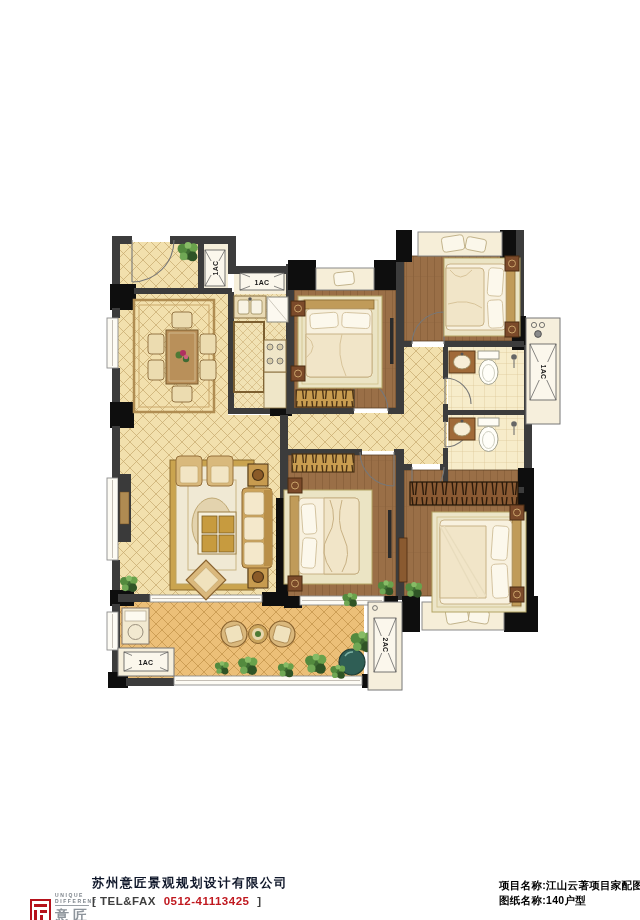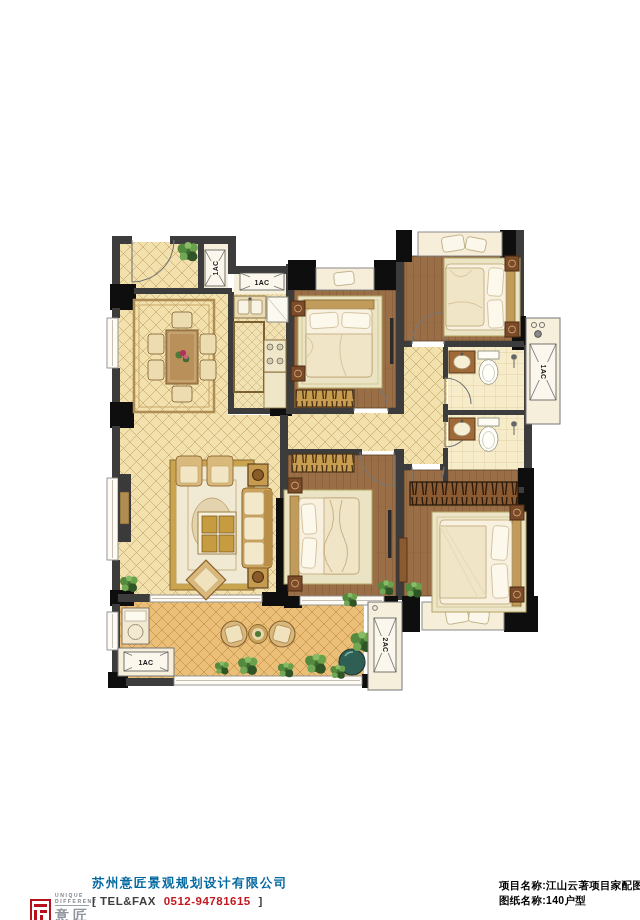--- a/index.html
+++ b/index.html
@@ -14,21 +14,21 @@
   .logo-mark i{position:absolute;background:#b5121b;}
   .logo-mark .b1{left:2px;top:3px;width:13px;height:3px;}
   .logo-mark .b2{left:2px;top:9px;width:3px;height:12px;}
   .logo-mark .b3{left:8px;top:9px;width:7px;height:3px;}
   .logo-mark .b4{left:8px;top:14px;width:3px;height:7px;}
   .logo-type{position:absolute;left:25px;top:2px;width:40px;}
   .logo-en{font-size:5px;font-weight:bold;color:#7c838a;letter-spacing:1.6px;line-height:6px;white-space:nowrap;}
   .logo-rule{height:1px;background:#9aa0a6;margin:1px 0 1px 0;width:34px;}
   .logo-brand{font-size:14px;font-weight:bold;color:#8e959c;letter-spacing:4px;line-height:16px;}
   .company{position:absolute;left:92px;top:5px;color:#3a3a3a;}
-  .company-name{font-size:12.5px;font-weight:bold;letter-spacing:1.5px;color:#0369a1;}
+  .company-name{font-size:12.5px;font-weight:bold;letter-spacing:1.5px;color:#0f172a;}
   .company-tel{margin-top:3px;font-size:11.5px;font-weight:bold;color:#3f3f3f;letter-spacing:.5px;}
   .company-tel .num{color:#c0181f;margin:0 4px;}
   .titleblock{position:absolute;left:487px;top:8px;color:#000;}
   .titleblock div{font-size:10.5px;font-weight:bold;letter-spacing:.3px;line-height:15px;white-space:nowrap;margin-left:12px;}
 </style>
 </head>
 <body>
 
 <div class="page">
 
@@ -430,21 +430,21 @@
       <div class="logo-en">DIFFERENT</div>
       <div class="logo-rule"></div>
       <div class="logo-brand">意匠</div>
     </div>
   </div>
   <div class="company">
     <div class="company-name">苏州意匠景观规划设计有限公司</div>
     <div class="company-tel">
       <span>[</span>
       <span>TEL&amp;FAX</span>
-      <span class="num">0512-94781615</span>
+      <span class="num">0512-41113425</span>
       <span>]</span>
     </div>
   </div>
   <div class="titleblock">
     <div>项目名称:江山云著项目家配图</div>
     <div>图纸名称:140户型</div>
   </div>
 </div>
 
 </div>

